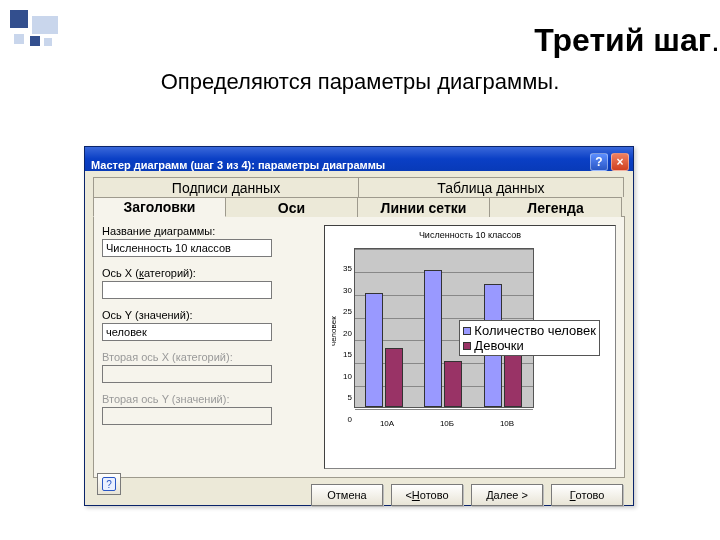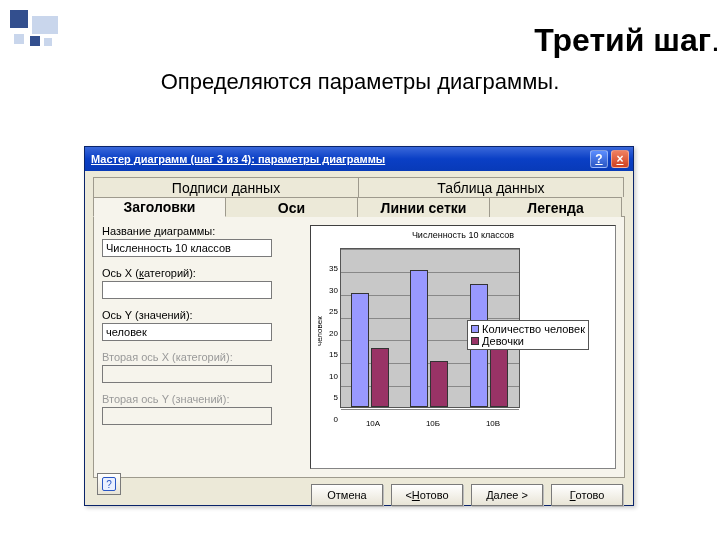--- a/index.html
+++ b/index.html
@@ -16,22 +16,22 @@
   .sub { text-align: center; font-size: 22px; margin-top: 10px; }
 
   .dialog {
     position: absolute; left: 84px; top: 146px; width: 550px; height: 360px;
     border: 1px solid #0a246a; background: #ece9d8; font-size: 11px;
     box-shadow: 2px 2px 4px rgba(0,0,0,.2);
   }
   .titlebar {
     height: 24px;
     background: linear-gradient(to bottom, #3a68da 0%, #0a3fc5 50%, #083ab8 100%);
-    color: #fff; display: flex; align-items: center; padding: 0 4px 0 6px;
-    font-weight: bold; font-size: 11px; text-decoration: underline;
+    color: #fff; display: flex; align-items: flex-end; padding: 0 4px 0 6px;
+    font-weight: bold; font-size: 11px;
   }
   .titlebar .title { flex: 1; }
   .tb-btn {
     width: 18px; height: 18px; margin-left: 3px; border-radius: 3px;
     display: flex; align-items: center; justify-content: center;
     font-size: 12px; font-weight: bold; color: #fff;
     border: 1px solid rgba(255,255,255,.4);
   }
   .tb-help { background: linear-gradient(#5c8eff,#2a57c5); }
   .tb-close { background: linear-gradient(#f08060,#d04020); }
@@ -44,21 +44,21 @@
     background: #ece9d8; border: 1px solid #9e9a8d;
     border-bottom: none; height: 20px;
     display: flex; align-items: center; justify-content: center;
     font-size: 14px; color: #000; position: relative;
     margin-right: -1px;
   }
   .tab.active { background: #f6f4ec; border-bottom: 1px solid #f6f4ec; z-index: 2; }
 
   .tab-content {
     border: 1px solid #9e9a8d; background: #f6f4ec;
-    margin-top: -1px; height: 262px; padding: 8px; display: flex; gap: 8px;
+    margin-top: -1px; height: 262px; padding: 8px; display: flex; gap: 22px;
   }
 
   .leftcol { width: 200px; }
   .field { margin-bottom: 10px; }
   .field-label { font-size: 11px; margin-bottom: 2px; color: #000; }
   .field-label .ul { text-decoration: underline; }
   .field input {
     width: 170px; height: 18px; border: 1px solid #7a7a7a; background: #fff;
     padding: 0 3px; font-size: 11px; font-family: Arial;
   }
@@ -83,22 +83,22 @@
   .bars-area { position:absolute; inset:0; display:flex; }
   .cat-group { flex:1; position:relative; }
   .bar { position:absolute; bottom:0; width:18px; border:1px solid #333; }
   .bar.s0 { background:#9999ff; left: 10px;}
   .bar.s1 { background:#993366; left: 30px;}
   .xticks { display:flex; width:180px; margin-left: 0; }
   .xticks span { flex:1; text-align:center; font-size:8px; }
   .axis-bottom-wrap { margin-left: 28px; }
 
   .legend {
-    position:absolute; right: 22px; top: 90px;
-    background:#fff; border:1px solid #555; padding:2px 3px; font-size:11px;
+    position:absolute; right: 11px; top: 90px;
+    background:#fff; border:1px solid #555; padding:2px 3px; font-size:13px;
   }
   .legend div { display:flex; align-items:center; gap:3px; white-space:nowrap; }
   .swatch { width:8px; height:8px; border:1px solid #333; display:inline-block; }
   .sw0{ background:#9999ff;} .sw1{ background:#993366;}
 
   .btn-row { display:flex; justify-content:flex-end; gap:8px; padding: 6px 10px; }
   .btn {
     min-width: 72px; height: 22px; border: 1px solid #7a7a7a;
     background: linear-gradient(#fff,#e8e4d6); font-size:11px;
     display:flex; align-items:center; justify-content:center;

